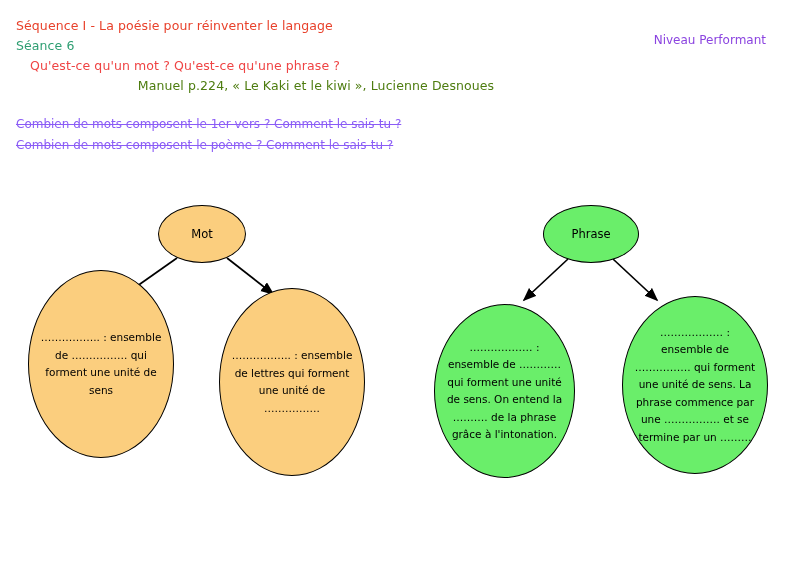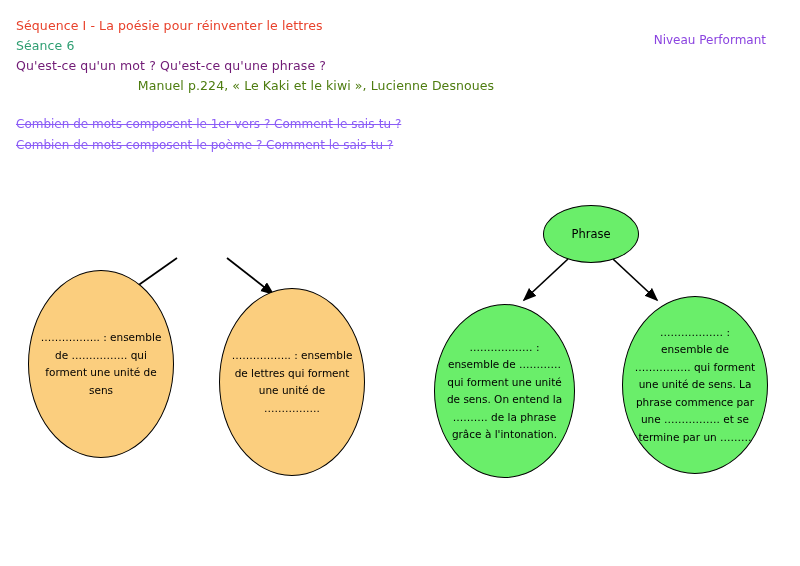--- a/index.html
+++ b/index.html
@@ -29,21 +29,21 @@
     width: 600px;
   }
   .hdr-line {
     font-size: 12.5px;
     line-height: 20px;
     white-space: nowrap;
     letter-spacing: 0.1px;
   }
   .hdr-sequence { color: #e8412b; }
   .hdr-seance   { color: #2e9e72; }
-  .hdr-question { color: #701a75; }
+  .hdr-question { color: #ef4444; margin-left: 14px; }
   .hdr-manual   { color: #4d7c0f; text-align: center; }
 
   .niveau {
     position: absolute;
     right: 34px;
     top: 33px;
     font-size: 12px;
     color: #8b44e0;
     white-space: nowrap;
   }
@@ -109,21 +109,21 @@
   .node-mot-r    { left: 219px; top: 288px; width: 146px; height: 188px; }
   .node-phrase-l { left: 434px; top: 304px; width: 141px; height: 174px; }
   .node-phrase-r { left: 622px; top: 296px; width: 146px; height: 178px; }
 </style>
 </head>
 <body>
 
 <div class="page">
 
   <div class="header">
-    <div class="hdr-line hdr-sequence">Séquence I - La poésie pour réinventer le lettres</div>
+    <div class="hdr-line hdr-sequence">Séquence I - La poésie pour réinventer le langage</div>
     <div class="hdr-line hdr-seance">Séance 6</div>
     <div class="hdr-line hdr-question">Qu'est-ce qu'un mot ? Qu'est-ce qu'une phrase ?</div>
     <div class="hdr-line hdr-manual">Manuel p.224, «  Le Kaki et le kiwi  », Lucienne Desnoues</div>
   </div>
 
   <div class="niveau">Niveau Performant</div>
 
   <div class="struck-block">
     <div class="struck-line">Combien de mots composent le 1er vers ? Comment le sais-tu ?</div>
     <div class="struck-line">Combien de mots composent le poème ? Comment le sais-tu ?</div>
@@ -140,20 +140,23 @@
 
       <line x1="177" y1="258" x2="123" y2="296" stroke="#000000" stroke-width="1.7" marker-end="url(#arrowhead)"></line>
 
       <line x1="227" y1="258" x2="273" y2="294" stroke="#000000" stroke-width="1.7" marker-end="url(#arrowhead)"></line>
 
       <line x1="568" y1="259" x2="524" y2="300" stroke="#000000" stroke-width="1.7" marker-end="url(#arrowhead)"></line>
 
       <line x1="613" y1="259" x2="657" y2="300" stroke="#000000" stroke-width="1.7" marker-end="url(#arrowhead)"></line>
     </svg>
 
+    <div class="node root orange node-mot">
+      <span class="node-label">Mot</span>
+    </div>
 
     <div class="node child orange node-mot-l">
       <span class="node-label">…………….. : ensemble de ……………. qui forment une unité de sens</span>
     </div>
 
     <div class="node child orange node-mot-r">
       <span class="node-label">…………….. : ensemble de lettres qui forment une unité de …………….</span>
     </div>
 
     <div class="node root green node-phrase">

